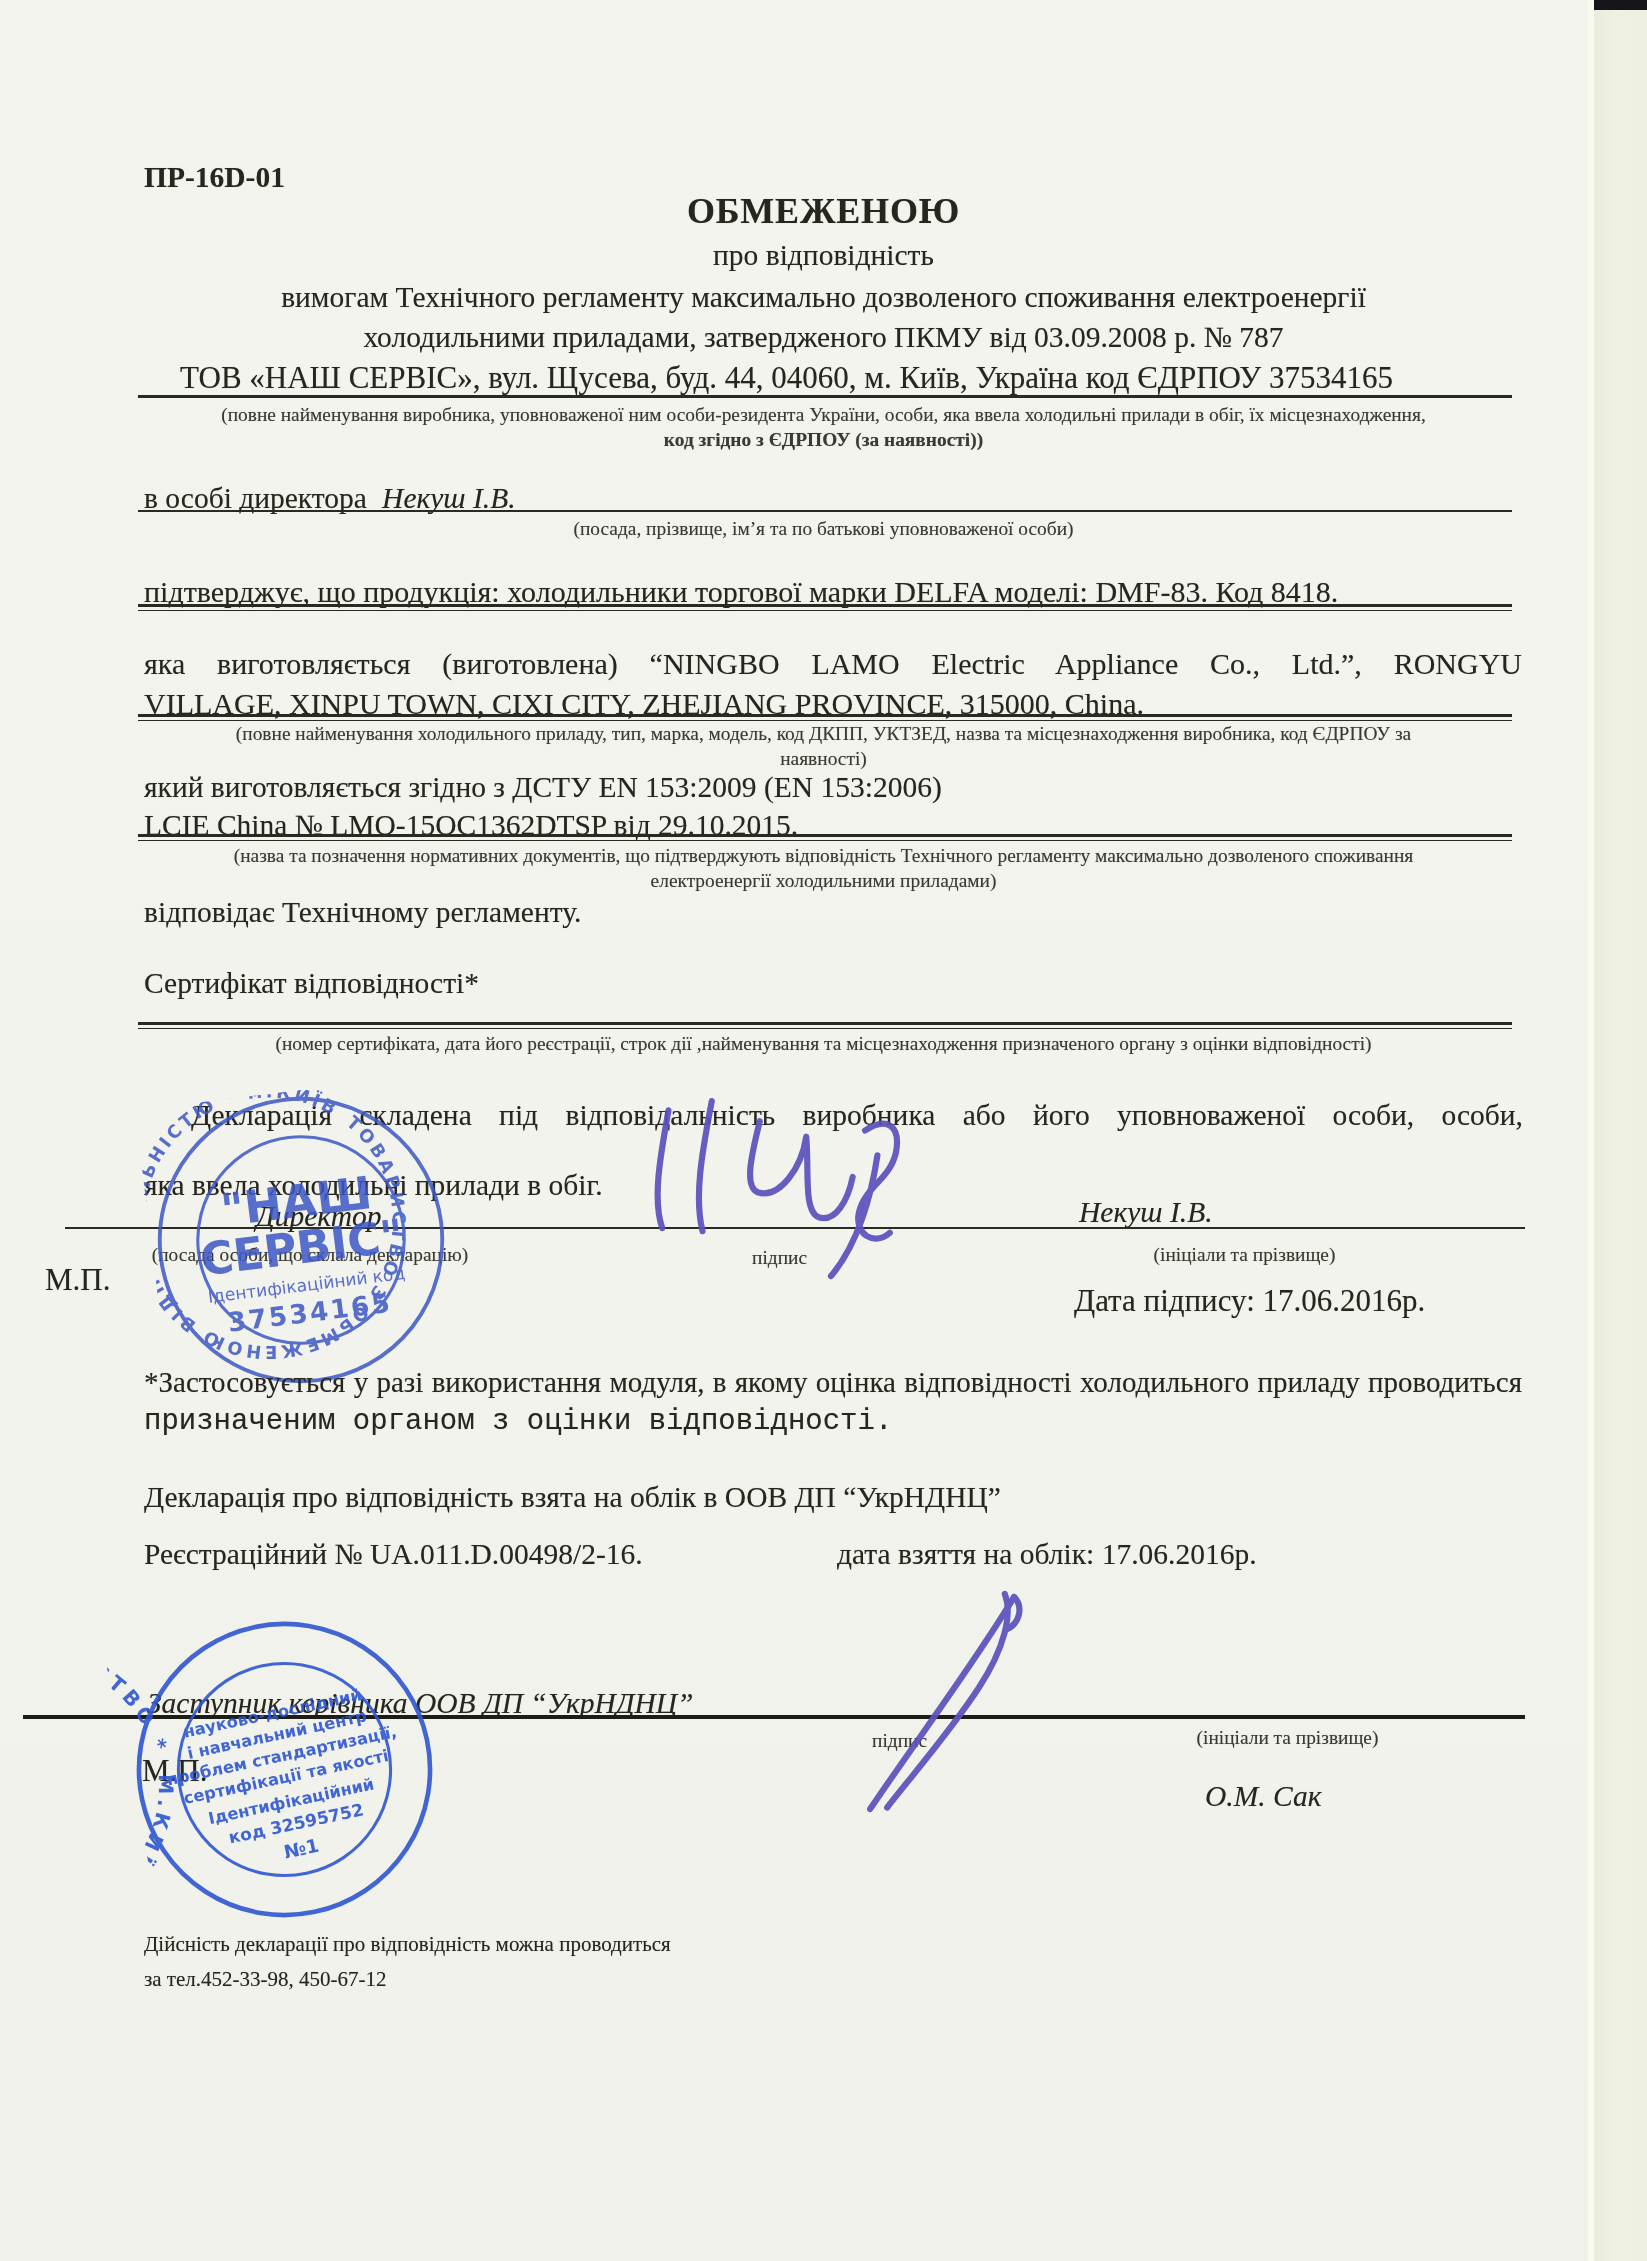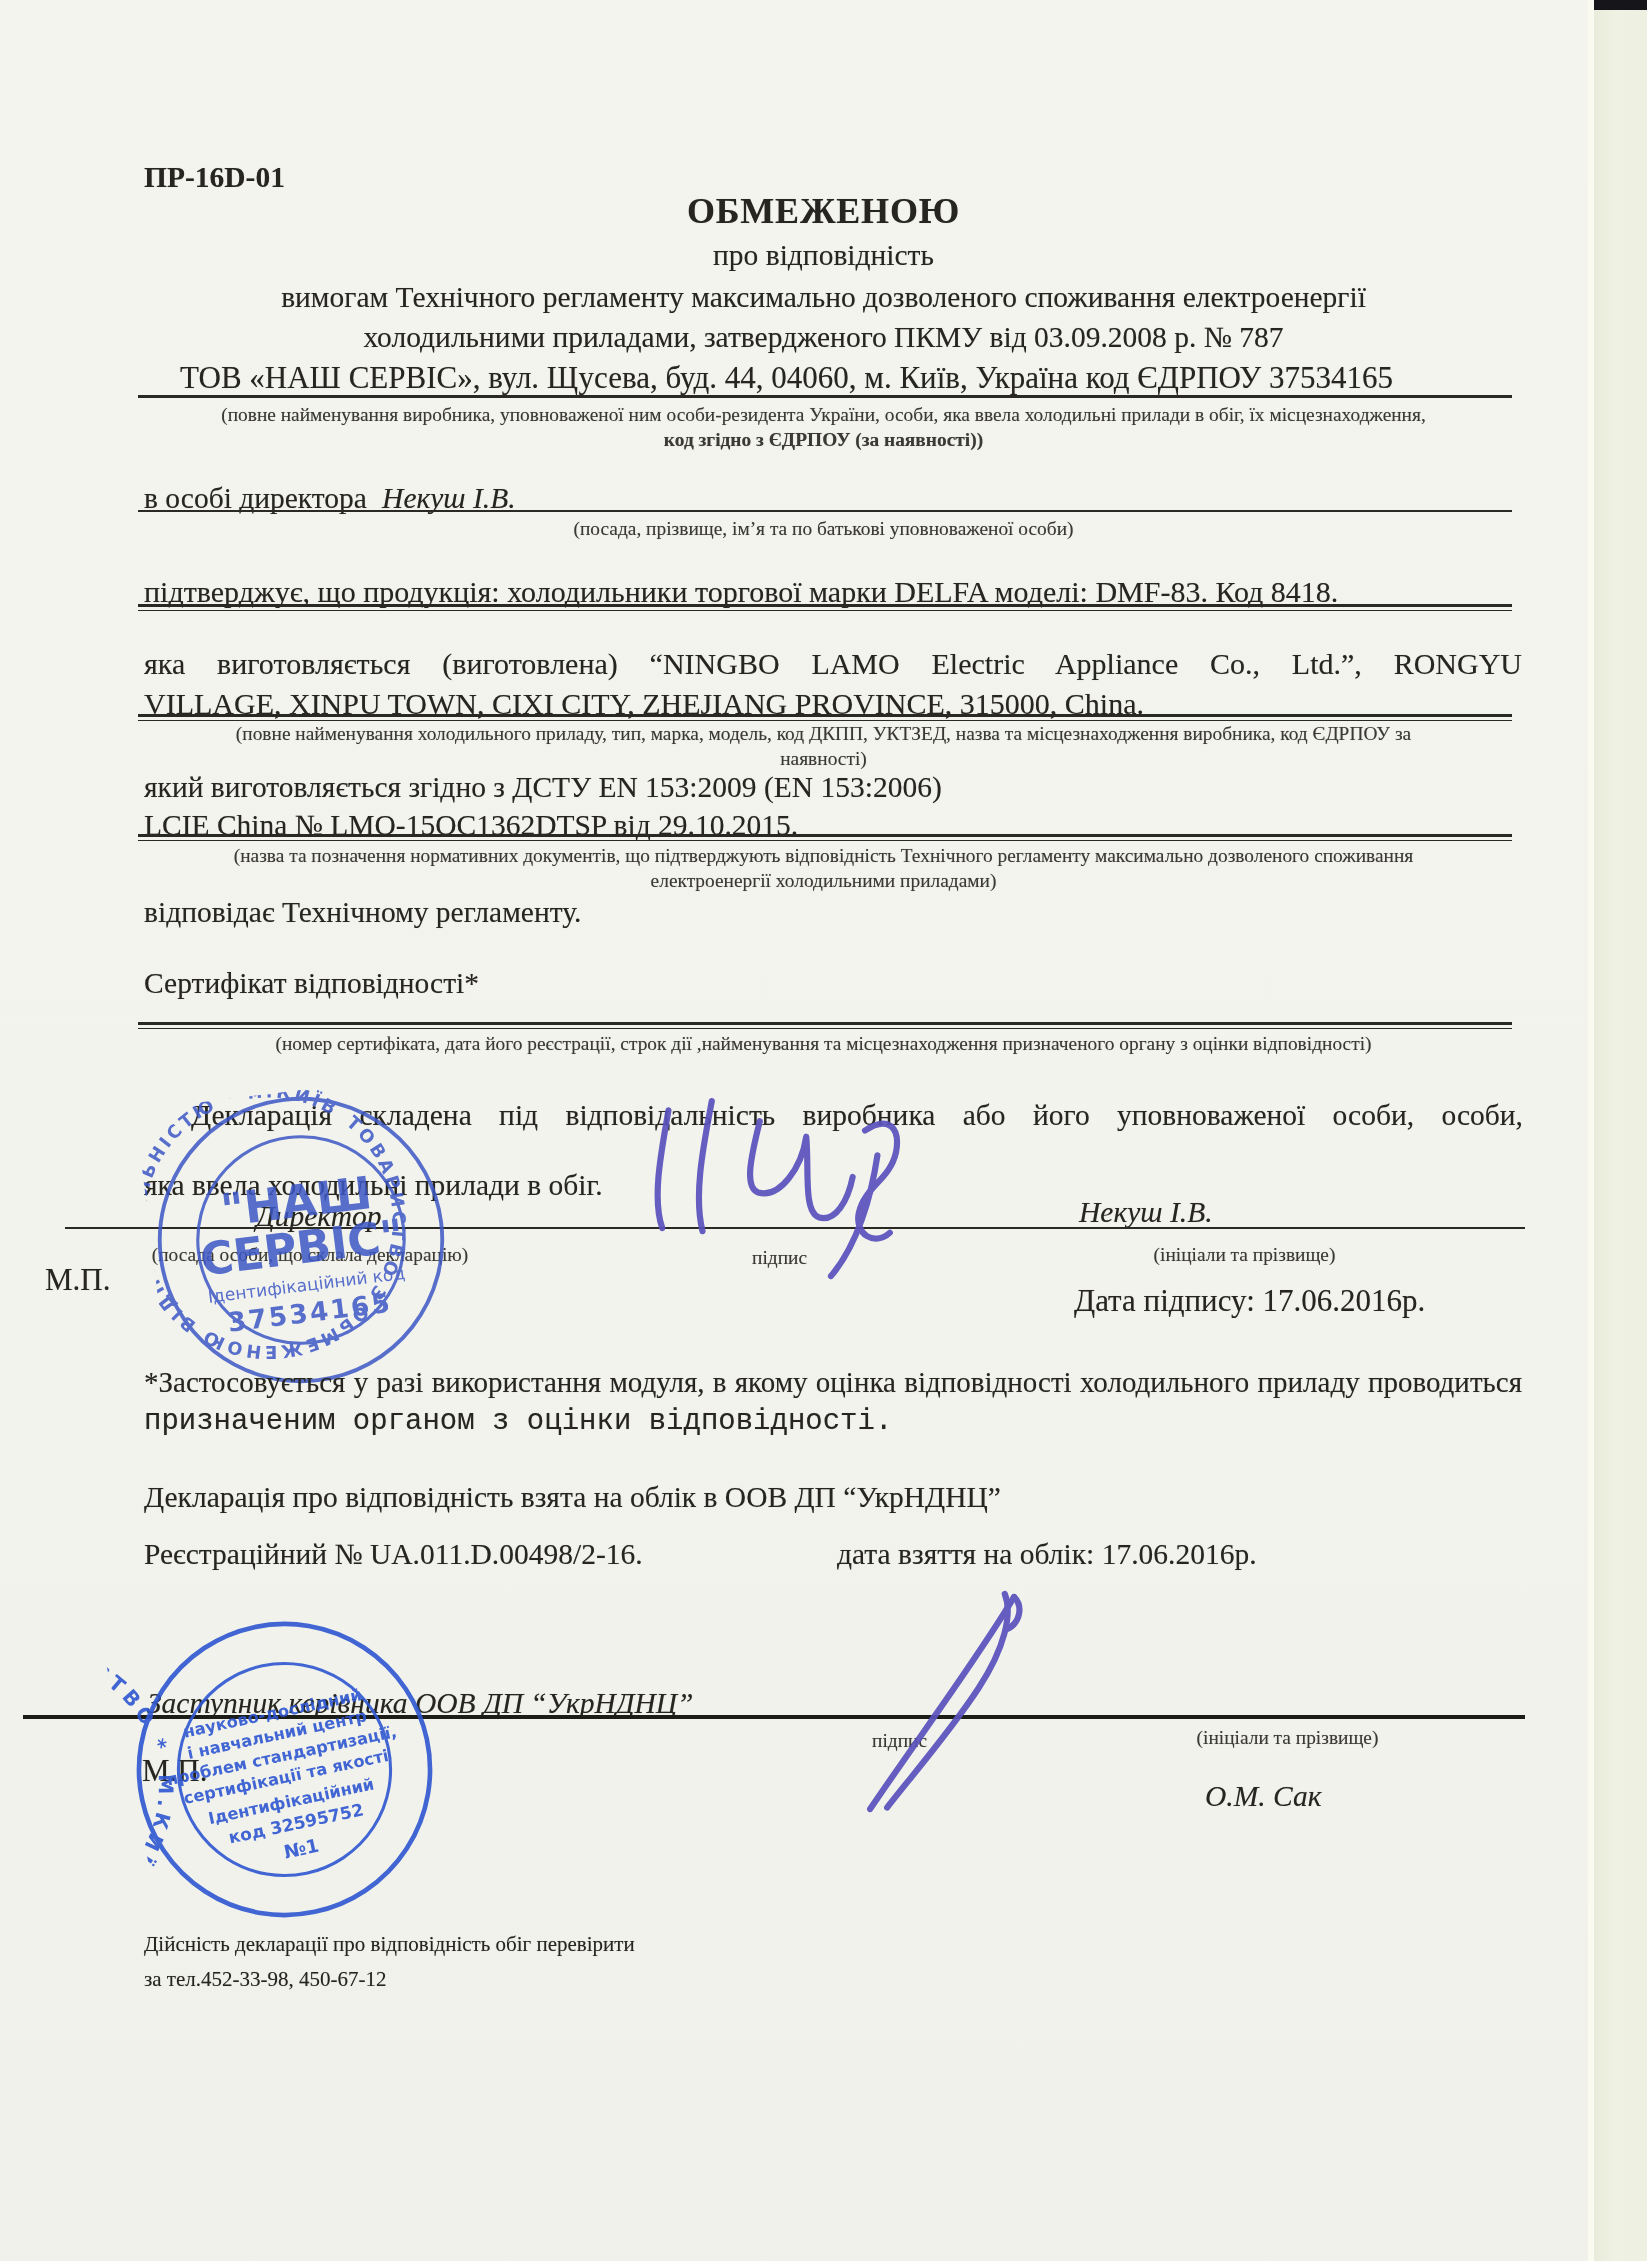--- a/index.html
+++ b/index.html
@@ -133,17 +133,17 @@
       <text x="197" y="310" font-size="24" fill="#2e57d2">№1</text>
     </g>
   </svg>
 
   <svg class="sig" style="left:783px;top:1583px;" width="264" height="240" viewBox="0 0 340 310" fill="none" stroke-width="8" stroke-linecap="round" stroke-linejoin="round" opacity=".92">
     <path d="M 298,18 C 252,96 170,206 112,292" stroke="#5a52bd"></path>
     <path d="M 286,14 C 296,40 286,84 252,136 C 214,194 160,256 134,290" stroke="#5a52bd"></path>
     <path d="M 298,18 C 310,30 306,52 288,60" stroke="#5a52bd"></path>
   </svg>
 
-  <div class="line" style="left:144px;top:1932px;font-size:21px;">Дійсність декларації про відповідність обіг перевірити</div>
+  <div class="line" style="left:144px;top:1932px;font-size:21px;">Дійсність декларації про відповідність можна проводиться</div>
   <div class="line" style="left:144px;top:1967px;font-size:21px;">за тел.452-33-98, 450-67-12</div>
 
 </div>
 
 
 </body></html>

